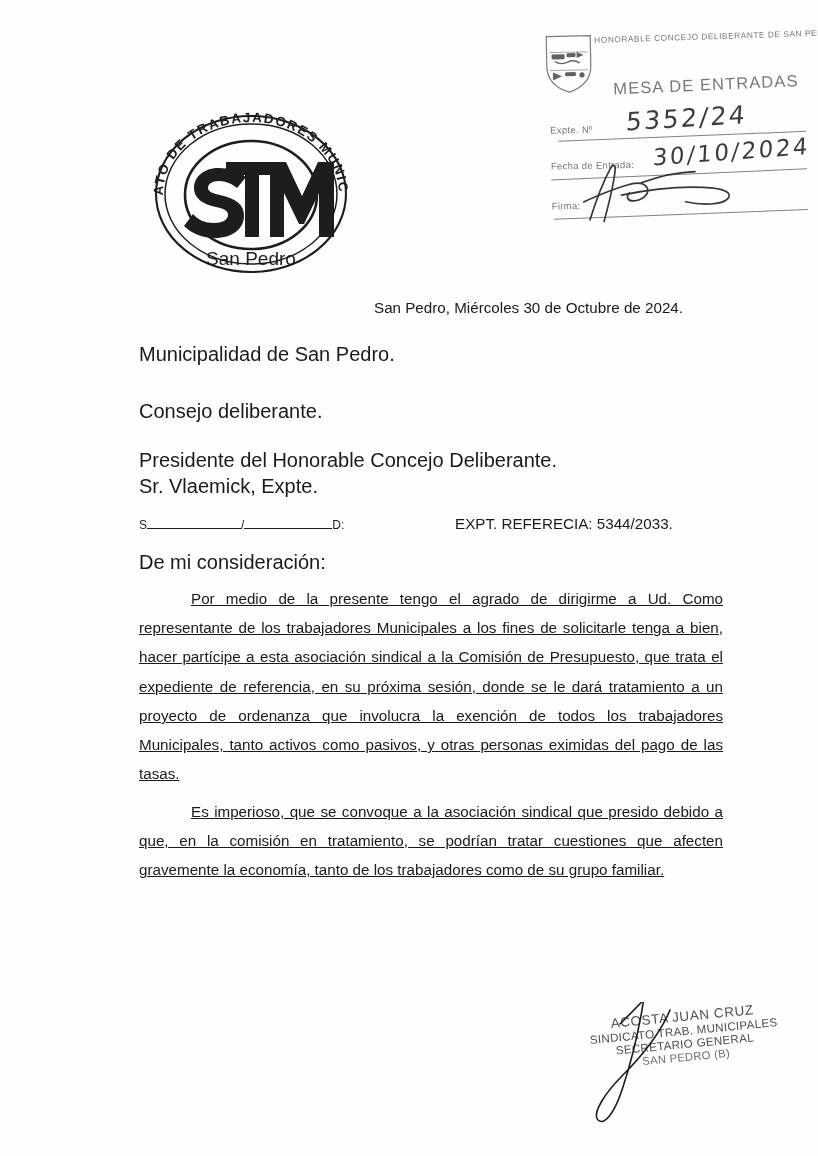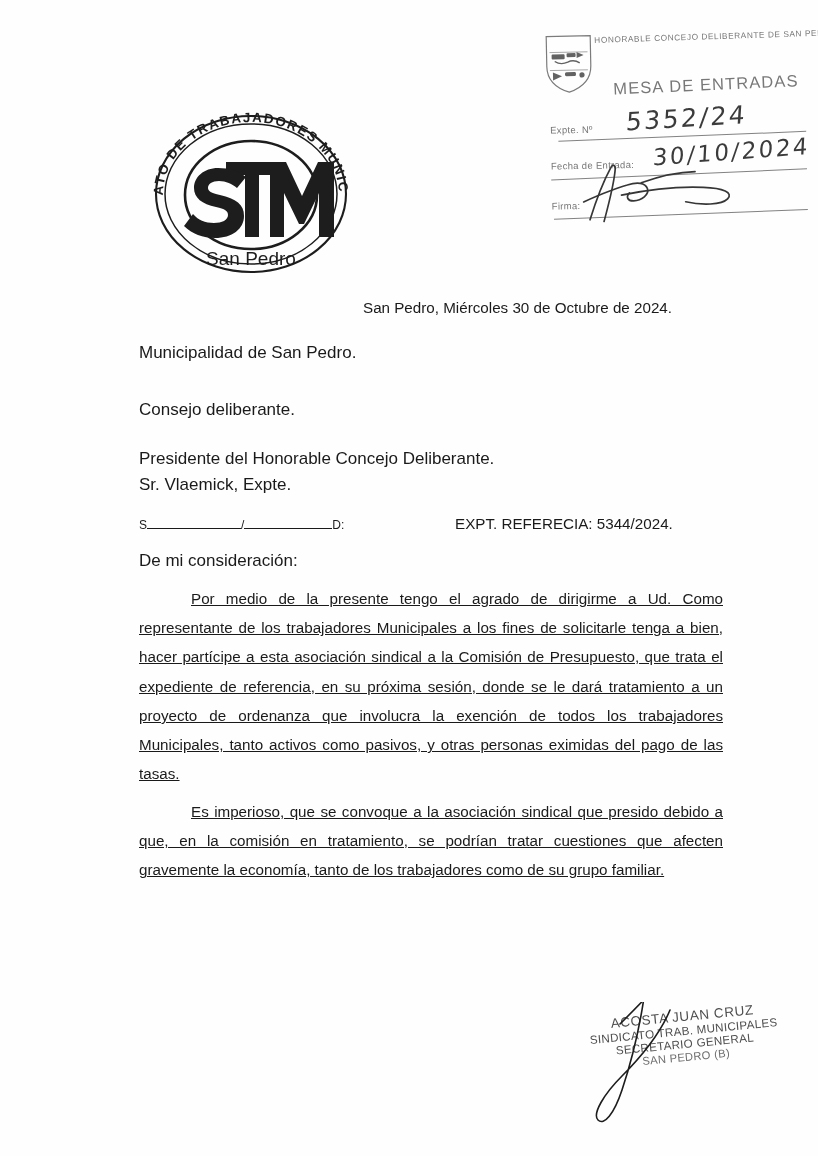--- a/index.html
+++ b/index.html
@@ -108,30 +108,30 @@
     position: absolute;
     left: 140px;
     top: 102px;
     width: 222px;
     height: 180px;
   }
 
   
   .doc-date {
     position: absolute;
-    left: 363px;
+    left: 374px;
     top: 299px;
     font-size: 15.2px;
     white-space: nowrap;
   }
 
   .addr {
     position: absolute;
     left: 139px;
-    font-size: 17px;
+    font-size: 20px;
     white-space: nowrap;
   }
   .addr.a1 { top: 343px; }
   .addr.a2 { top: 400px; text-align: center; }
   .addr.a3 { top: 431px; margin-top: 18px; }
   .addr.a4 { top: 475px; }
   .addr.a6 { top: 551px; }
 
   .sd-line {
     position: absolute;
@@ -287,21 +287,21 @@
 
   <div class="addr a1">Municipalidad de San Pedro.</div>
   <div class="addr a2">Consejo deliberante.</div>
   <div class="addr a3">Presidente del Honorable Concejo Deliberante.</div>
   <div class="addr a4">Sr. Vlaemick, Expte.</div>
 
   <div class="sd-line">
     <span>S</span><span class="blank b1"></span><span>/</span><span class="blank b2"></span><span>D:</span>
   </div>
 
-  <div class="expt-ref">EXPT. REFERECIA: 5344/2024.</div>
+  <div class="expt-ref">EXPT. REFERECIA: 5344/2033.</div>
 
   <div class="addr a6">De mi consideración:</div>
 
   <div class="body-text p1">
     <p>Por medio de la presente tengo el agrado de dirigirme a Ud. Como representante de los trabajadores Municipales a los fines de solicitarle tenga a bien,  hacer partícipe a esta asociación sindical a la Comisión de Presupuesto, que trata el expediente de referencia, en su próxima sesión, donde se le dará tratamiento a un proyecto de ordenanza que involucra la exención de todos los trabajadores Municipales, tanto activos como pasivos, y otras personas eximidas del pago de las tasas.</p>
   </div>
   <div class="body-text p2">
     <p>Es imperioso, que se convoque a la asociación sindical que presido debido a que, en la comisión en tratamiento, se podrían tratar cuestiones que afecten gravemente la economía, tanto de los trabajadores como de su grupo familiar.</p>
   </div>
 

